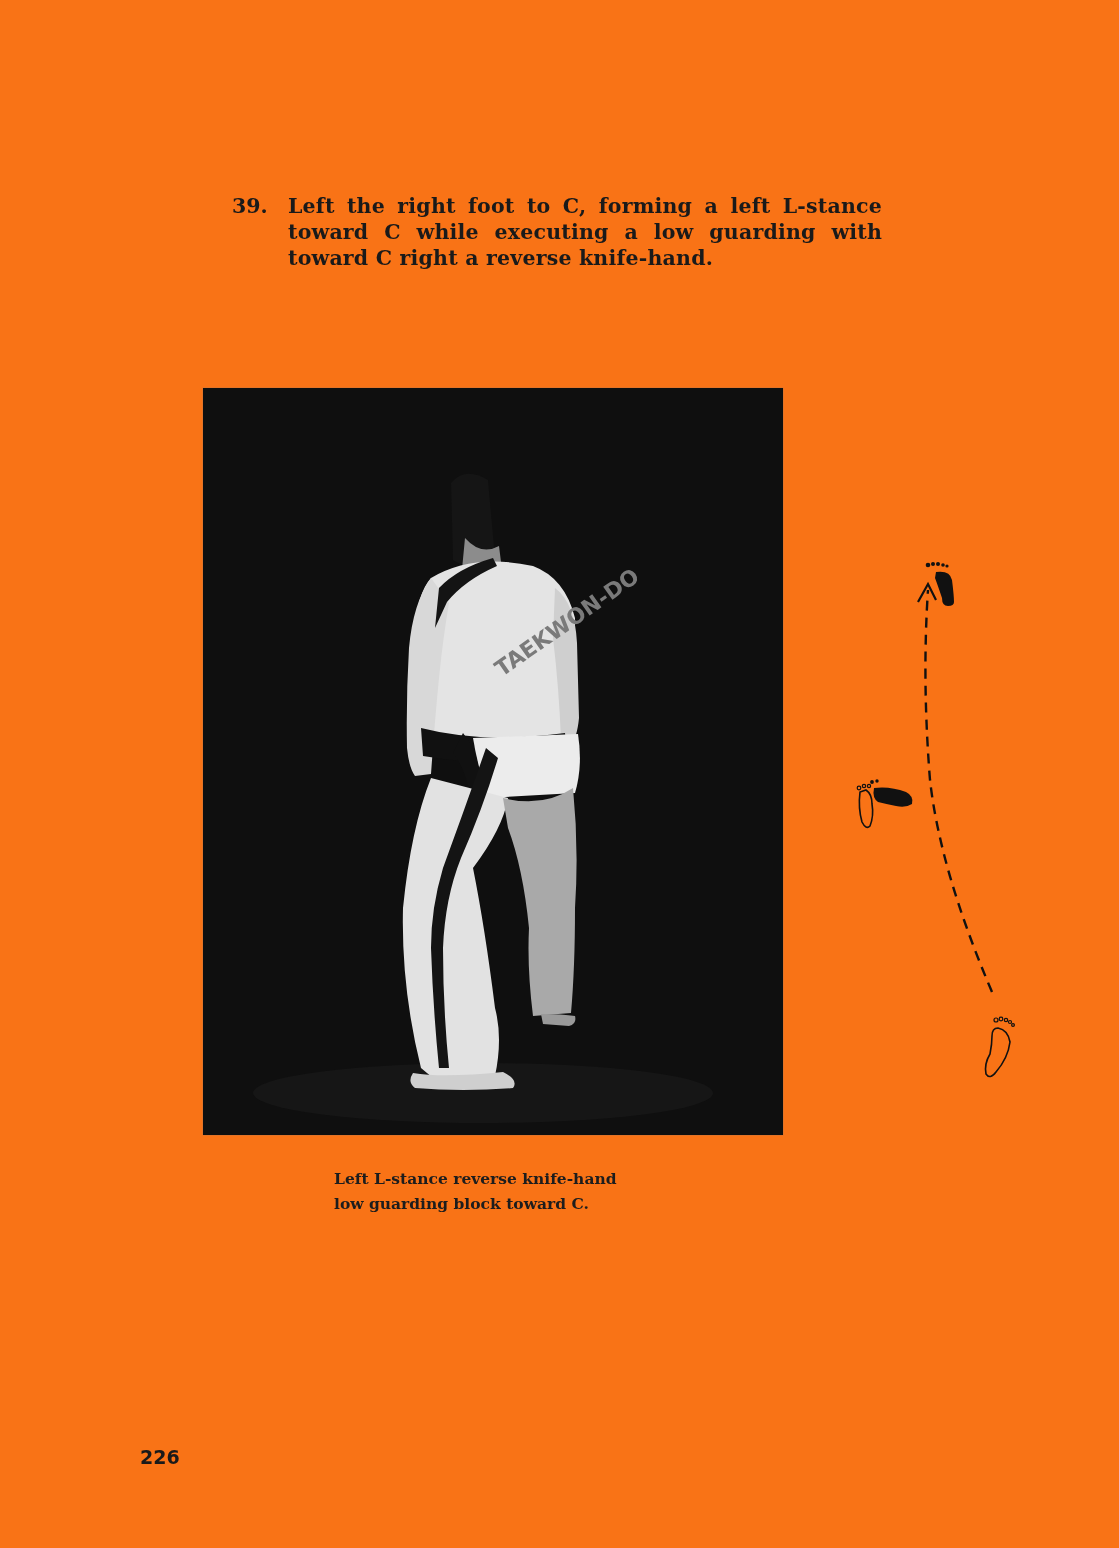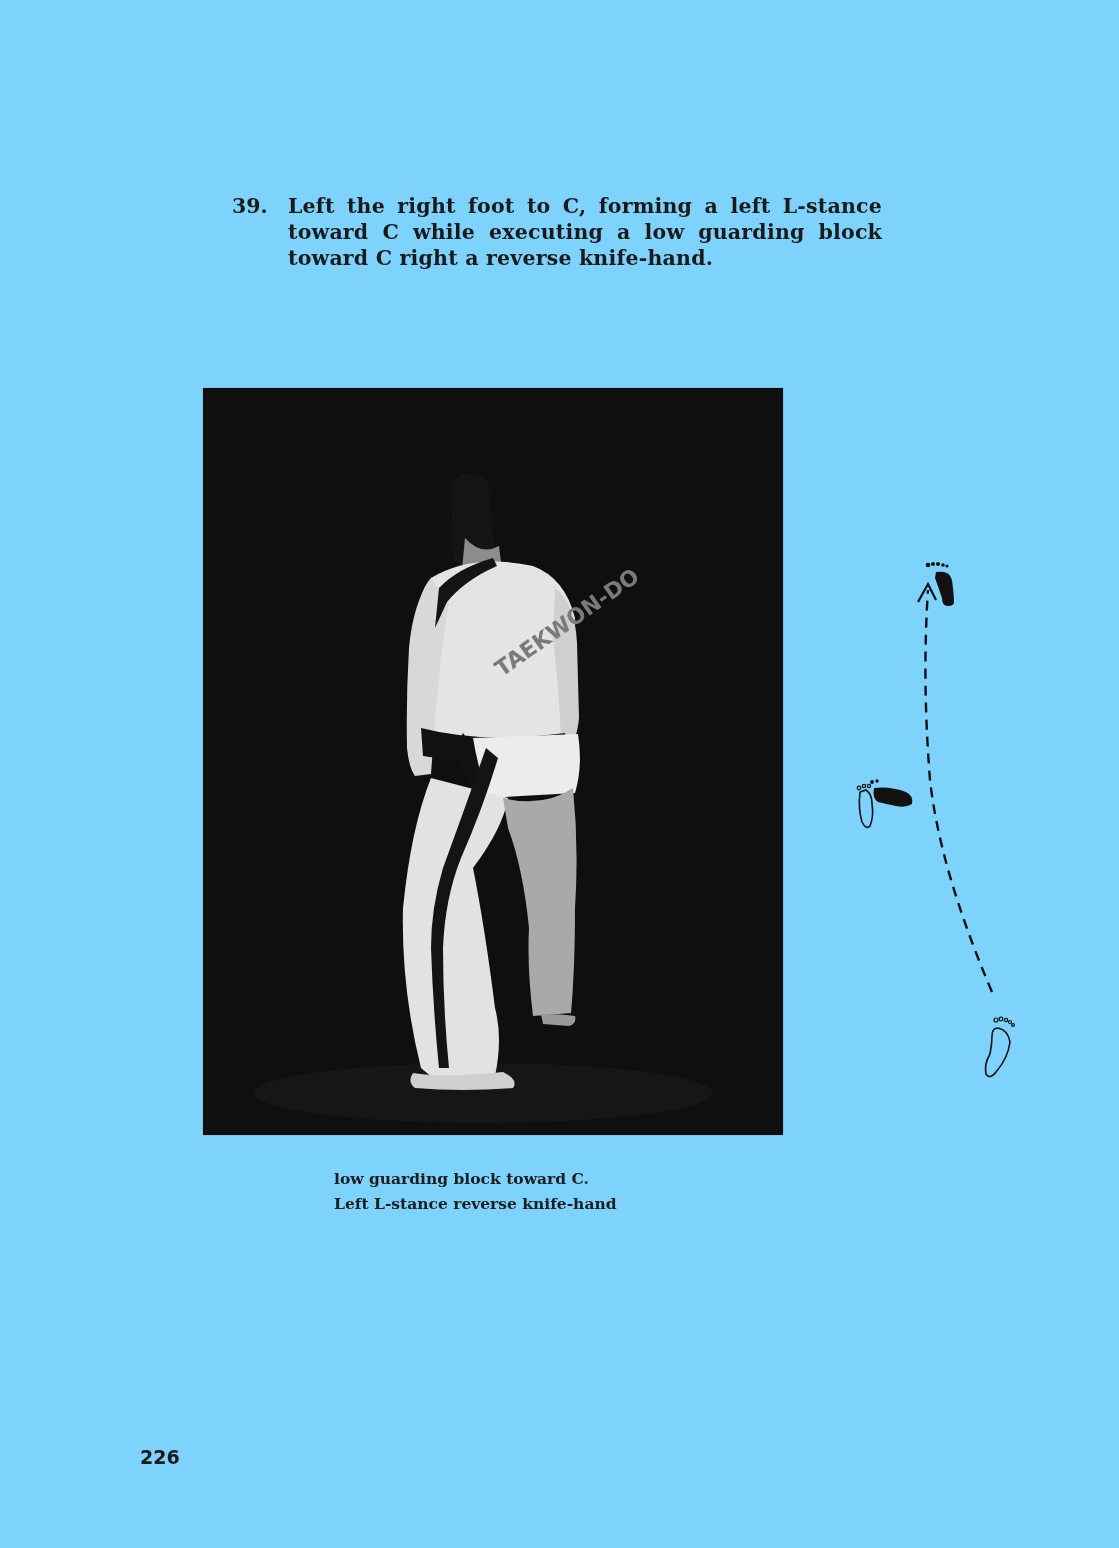--- a/index.html
+++ b/index.html
@@ -12,21 +12,21 @@
       height: 1548px;
       position: relative;
       overflow: hidden;
       font-family: "DejaVu Serif", "Liberation Serif", serif;
       color: #1a1a1a;
     }
     .page {
       position: absolute;
       left: 0; top: 0;
       width: 1119px; height: 1548px;
-      background: #7dd3fc;
+      background: #f97316;
     }
     .step {
       position: absolute;
       left: 232px;
       top: 193px;
       width: 650px;
       font-weight: bold;
       font-size: 20.5px;
       line-height: 26px;
       display: flex;
@@ -83,21 +83,21 @@
   </style>
 </head>
 <body>
 
 <div class="page">
 
   <div class="step">
     <div class="step-number">39.</div>
     <div class="step-text">
       <span>Left the right foot to C, forming a left L-stance</span>
-      <span>toward C while executing a low guarding block</span>
+      <span>toward C while executing a low guarding with</span>
       <span>toward C right a reverse knife-hand.</span>
     </div>
   </div>
 
   <div class="photo">
     <svg width="580" height="747" viewBox="0 0 580 747" xmlns="http://www.w3.org/2000/svg">
       <rect x="0" y="0" width="580" height="747" fill="#0f0f0f"></rect>
 
       <ellipse cx="280" cy="705" rx="230" ry="30" fill="#161616"></ellipse>
 
@@ -127,22 +127,22 @@
 
       <path d="M300 410 Q340 420 370 400 Q376 460 372 520 Q372 580 368 625 L330 628 Q324 580 326 540 Q320 480 305 440 Z" fill="#a9a9a9"></path>
 
       <path d="M210 685 Q240 690 300 684 Q316 692 310 700 Q260 704 212 700 Q204 694 210 685 Z" fill="#cfcfcf"></path>
 
       <path d="M338 626 Q360 626 372 628 Q374 636 366 638 L340 636 Z" fill="#9a9a9a"></path>
     </svg>
   </div>
 
   <div class="caption">
+    <div>Left L-stance reverse knife-hand</div>
     <div>low guarding block toward C.</div>
-    <div>Left L-stance reverse knife-hand</div>
   </div>
 
   <div class="diagram">
     <svg width="200" height="550" viewBox="0 0 200 550" xmlns="http://www.w3.org/2000/svg">
 
       <path d="M152 442 Q100 320 90 230 Q82 130 88 40" fill="none" stroke="#111" stroke-width="2.4" stroke-dasharray="10 7"></path>
 
       <path d="M78 52 L88 34 L96 50" fill="none" stroke="#111" stroke-width="2.2"></path>
 
       <g>

